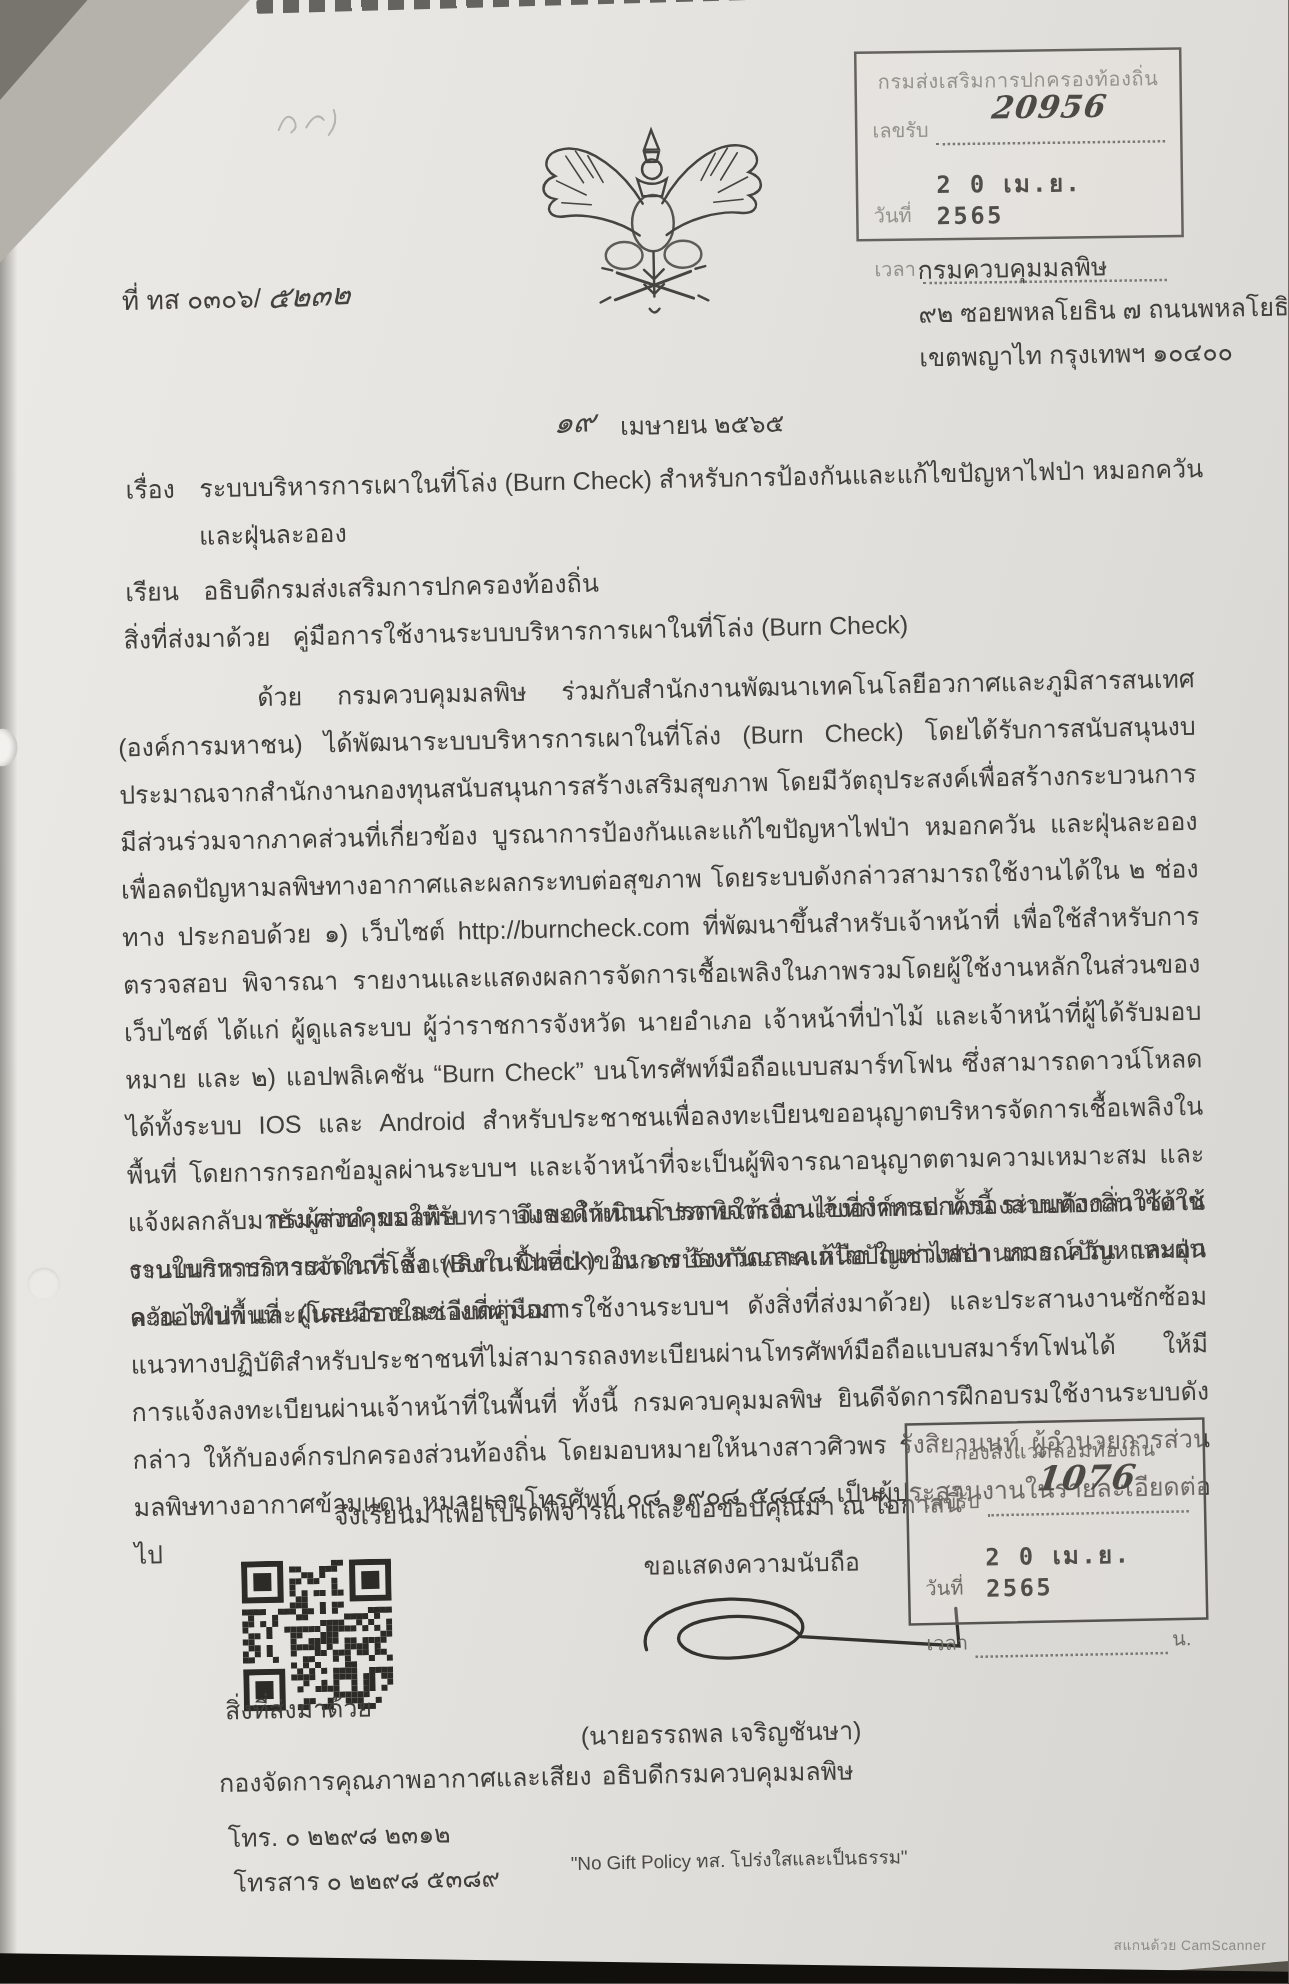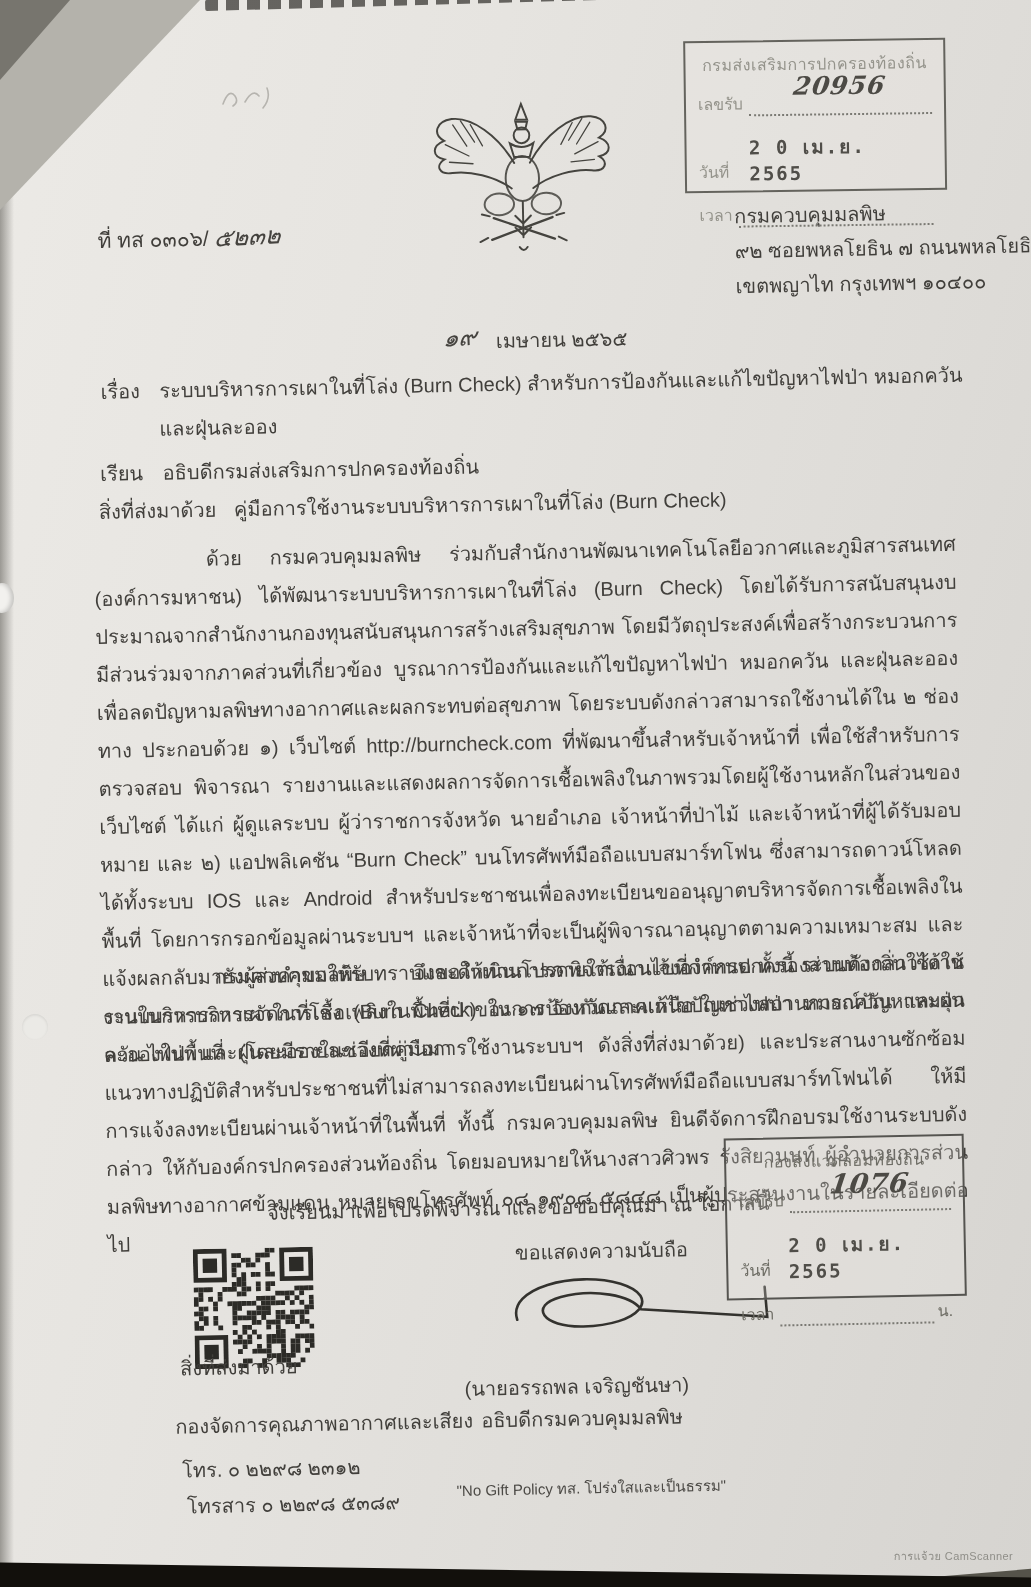--- a/index.html
+++ b/index.html
@@ -396,14 +396,14 @@
 
     <div class="t" style="left:162px;top:1404px;">กองจัดการคุณภาพอากาศและเสียง</div>
     <div class="t" style="left:168px;top:1448px;">โทร. ๐ ๒๒๙๘ ๒๓๑๒</div>
     <div class="t" style="left:172px;top:1484px;">โทรสาร ๐ ๒๒๙๘ ๕๓๘๙</div>
     <div class="t" style="left:442px;top:1478px;font-size:15px;color:#4c4a46;">"No Gift  Policy ทส. โปร่งใสและเป็นธรรม"</div>
 
   </div>
 
   <div class="bottom-gray"></div>
   <div class="bottom-dark"></div>
-  <div class="camscan">การแจ้วย CamScanner</div>
+  <div class="camscan">สแกนด้วย CamScanner</div>
 </div>
 
 </body></html>

